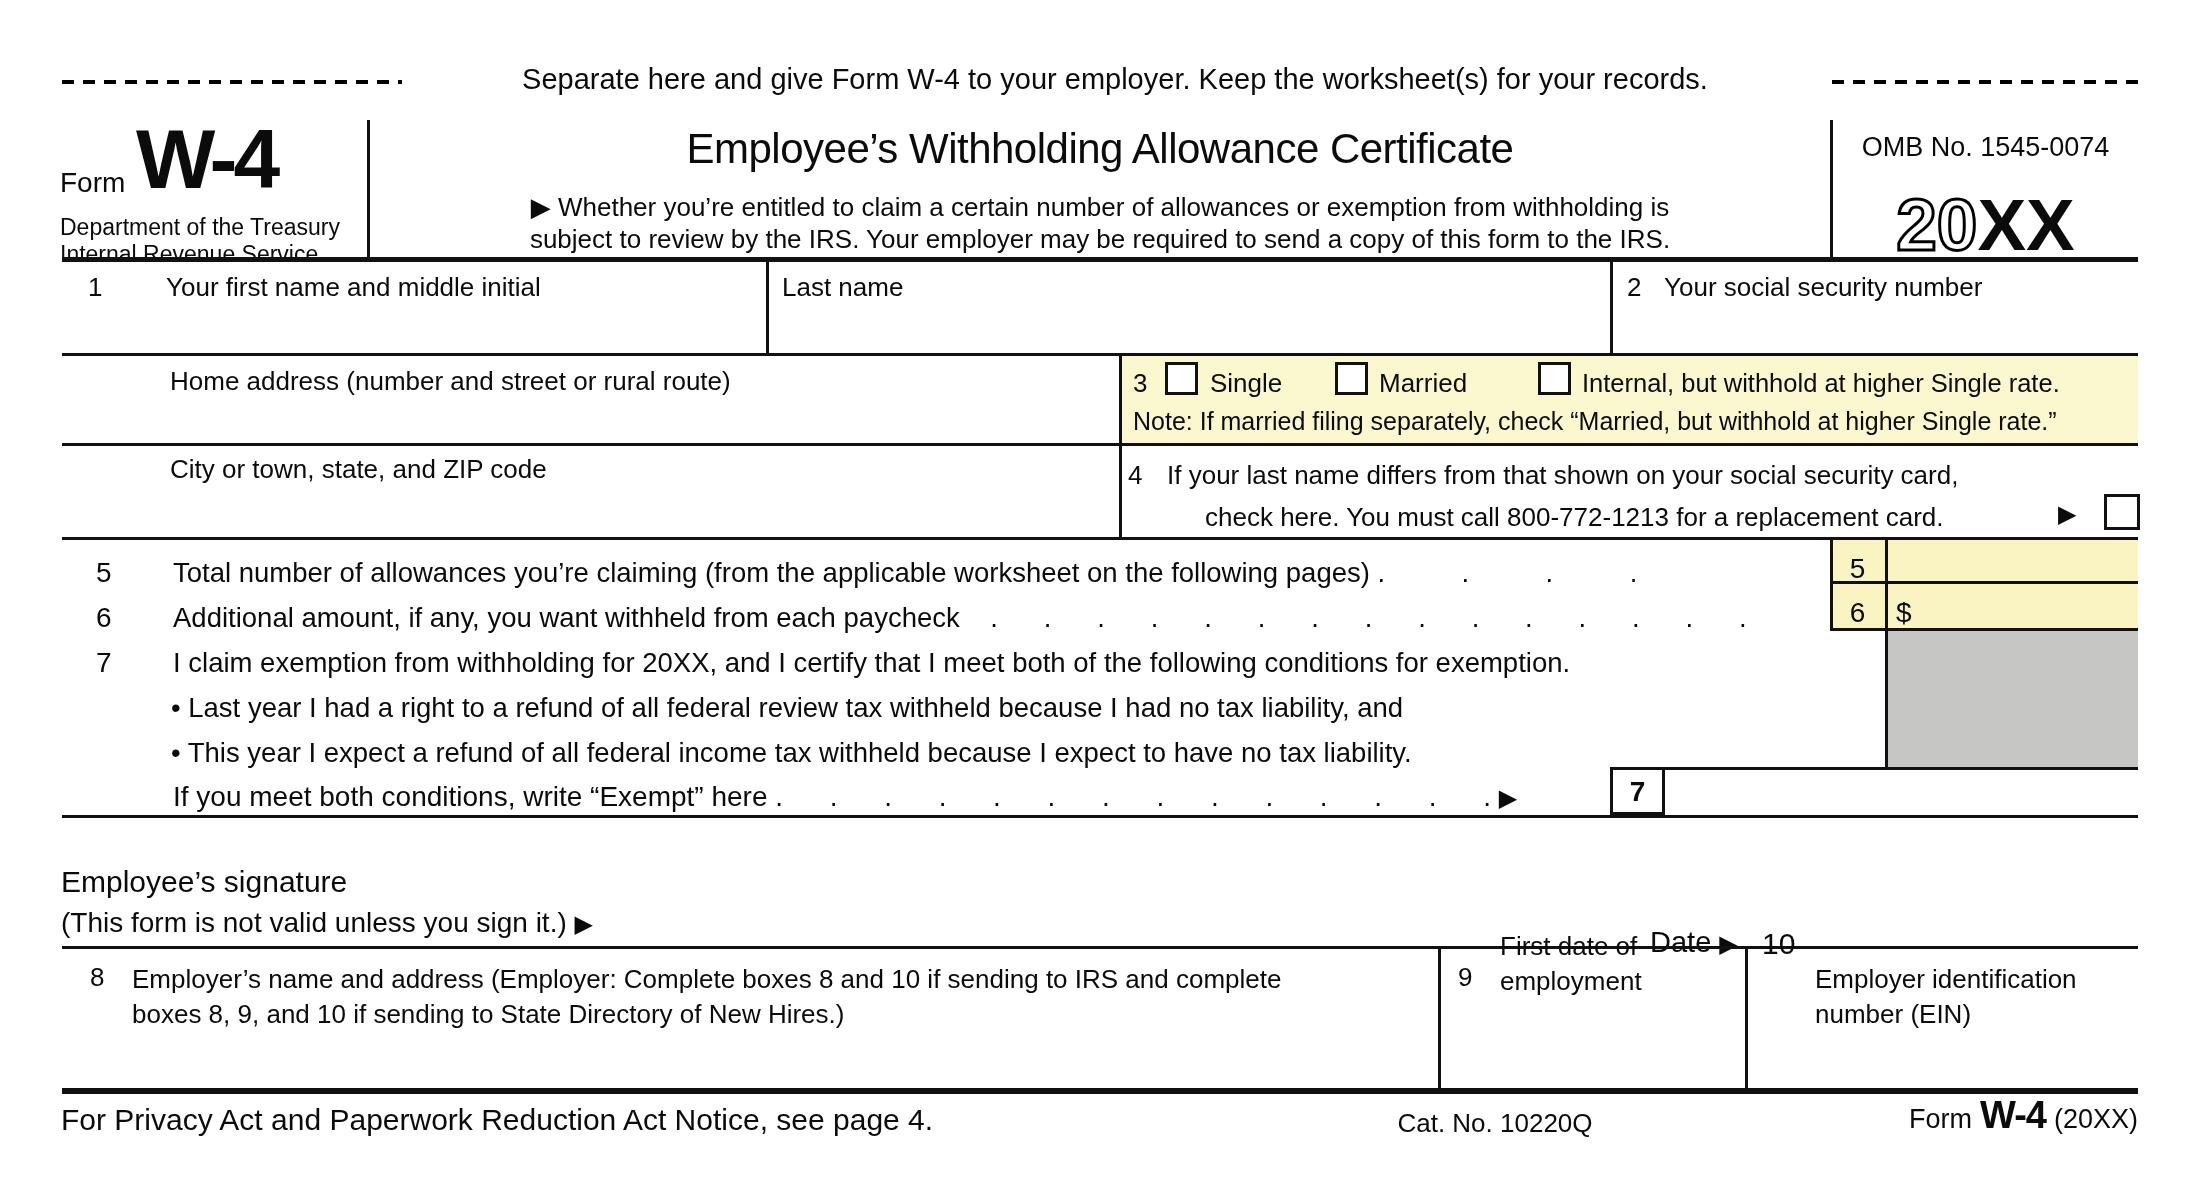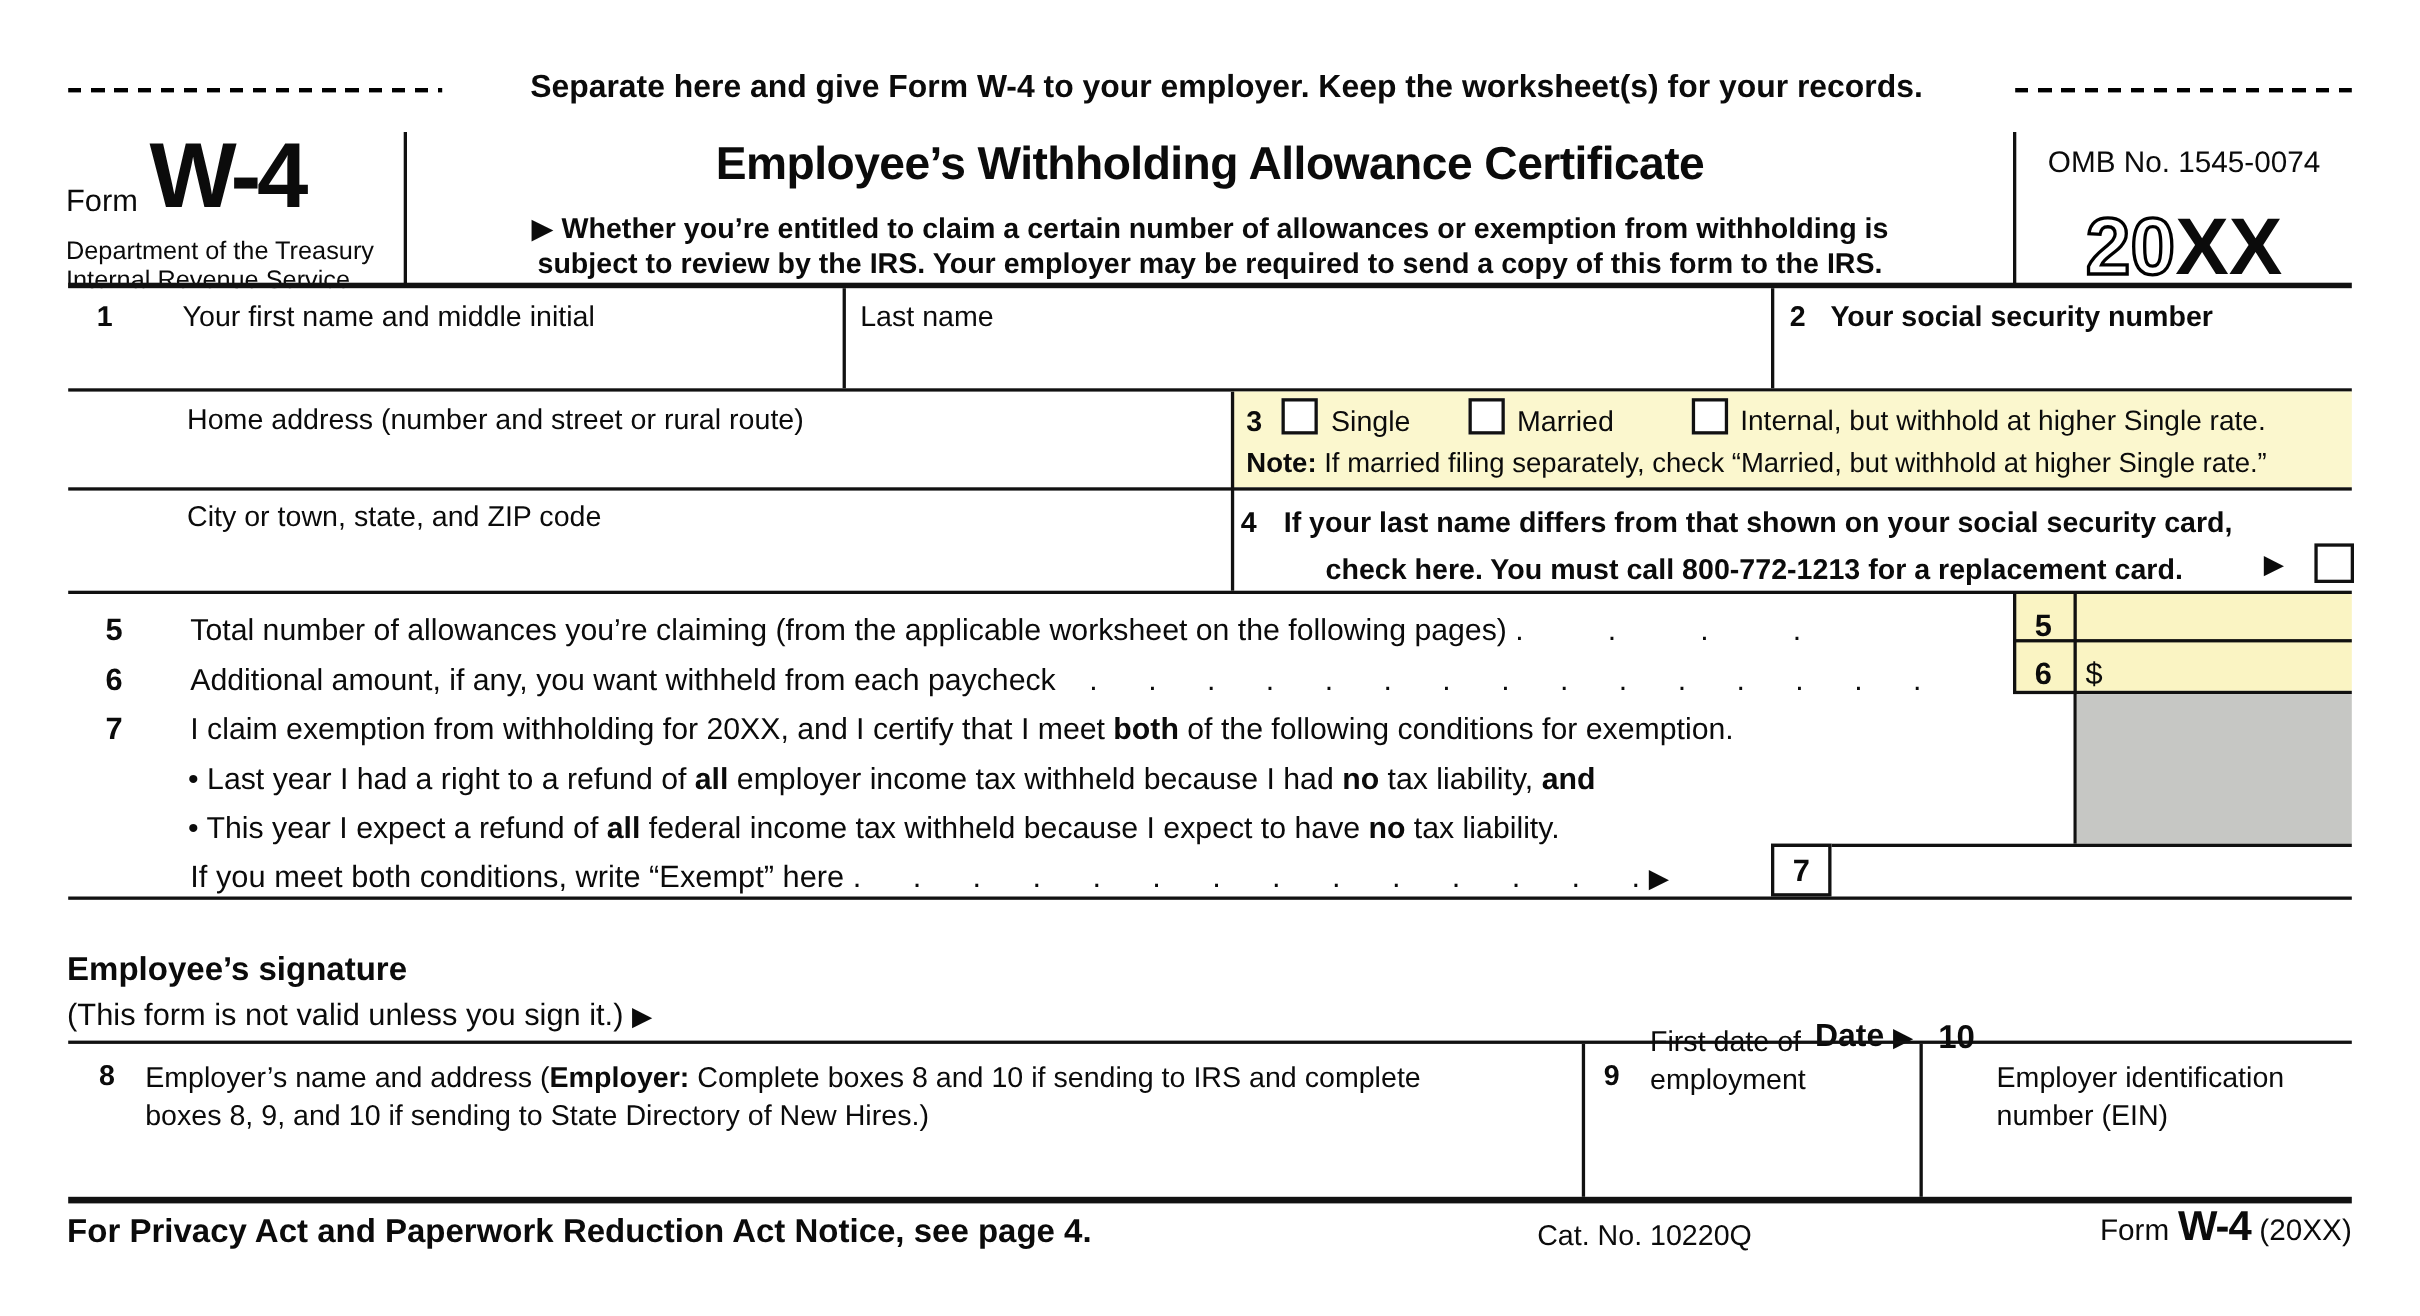--- a/index.html
+++ b/index.html
@@ -1,19 +1,19 @@
 <!DOCTYPE html>
 <html><head>
 <meta charset="utf-8">
 <style>
   html,body{margin:0;padding:0;background:#ffffff;}
   .page{position:relative;width:2200px;height:1196px;background:#fff;
         font-family:"Liberation Sans","DejaVu Sans",sans-serif;color:#0b0b0b;overflow:hidden;}
   .t{position:absolute;line-height:1.18;white-space:pre-wrap;}
-  .b{font-weight:bold;}
+  .b{font-weight:normal;}
   .ctr{text-align:center;}
   .hl{position:absolute;background:#111;height:2.5px;}
   .vl{position:absolute;background:#111;width:2.5px;}
   .dash{position:absolute;height:3.5px;background:repeating-linear-gradient(90deg,#000 0 12px,transparent 12px 21px);}
   .cell{position:absolute;}
   .yellow{background:#FAF4C3;}
   .noteyellow{background:#FBF7CE;}
   .grayblock{background:#C6C7C4;}
   .checkbox{position:absolute;width:33px;height:33px;border:3px solid #111;background:#fff;box-sizing:border-box;}
   .numbox{position:absolute;box-sizing:border-box;border:3px solid #111;background:#fff;text-align:center;font-weight:bold;}
@@ -100,21 +100,21 @@
   <div class="t" style="left:173px;top:602px;font-size:27.5px;"><span>Additional amount, if any, you want withheld from each paycheck</span><span class="dots">    .      .      .      .      .      .      .      .      .      .      .      .      .      .      .</span></div>
   <div class="t b ctr" style="left:1830px;top:596px;width:55px;font-size:28px;">6</div>
   <div class="t" style="left:1896px;top:596px;font-size:28px;">$</div>
   <div class="inputzone" style="left:1925px;top:586px;width:211px;height:40px;"></div>
   <div class="hl" style="left:1830px;top:628px;width:308px;"></div>
 
   <div class="cell grayblock" style="left:1888px;top:630.5px;width:250px;height:136.5px;"></div>
 
   <div class="t b" style="left:96px;top:646px;font-size:28px;">7</div>
   <div class="t" style="left:173px;top:647px;font-size:27.5px;"><span>I claim exemption from withholding for 20XX, and I certify that I meet </span><span class="b">both</span><span> of the following conditions for exemption.</span></div>
-  <div class="t" style="left:171px;top:692px;font-size:27.5px;"><span>• Last year I had a right to a refund of </span><span class="b">all</span><span> employer income tax withheld because I had </span><span class="b">no</span><span> tax liability, </span><span class="b">and</span></div>
+  <div class="t" style="left:171px;top:692px;font-size:27.5px;"><span>• Last year I had a right to a refund of </span><span class="b">all</span><span> federal review tax withheld because I had </span><span class="b">no</span><span> tax liability, </span><span class="b">and</span></div>
   <div class="t" style="left:171px;top:737px;font-size:27.5px;"><span>• This year I expect a refund of </span><span class="b">all</span><span> federal income tax withheld because I expect to have </span><span class="b">no</span><span> tax liability.</span></div>
 
   <div class="t" style="left:173px;top:780px;font-size:28px;"><span>If you meet both conditions, write “Exempt” here .</span><span class="dots">      .      .      .      .      .      .      .      .      .      .      .      .      . </span><span class="arrow">▶</span></div>
   <div class="hl" style="left:1610px;top:767px;width:528px;"></div>
   <div class="numbox" style="left:1610px;top:767px;width:55px;height:48px;font-size:28px;line-height:44px;">7</div>
   <div class="inputzone" style="left:1668px;top:770px;width:468px;height:43px;"></div>
   <div class="hl" style="left:62px;top:815px;width:2076px;height:3px;"></div>
 
   <div class="t b" style="left:61px;top:864px;font-size:30px;">Employee’s signature</div>
   <div class="t" style="left:61px;top:906px;font-size:28px;"><span>(This form is not valid unless you sign it.) </span><span class="arrow">▶</span></div>

